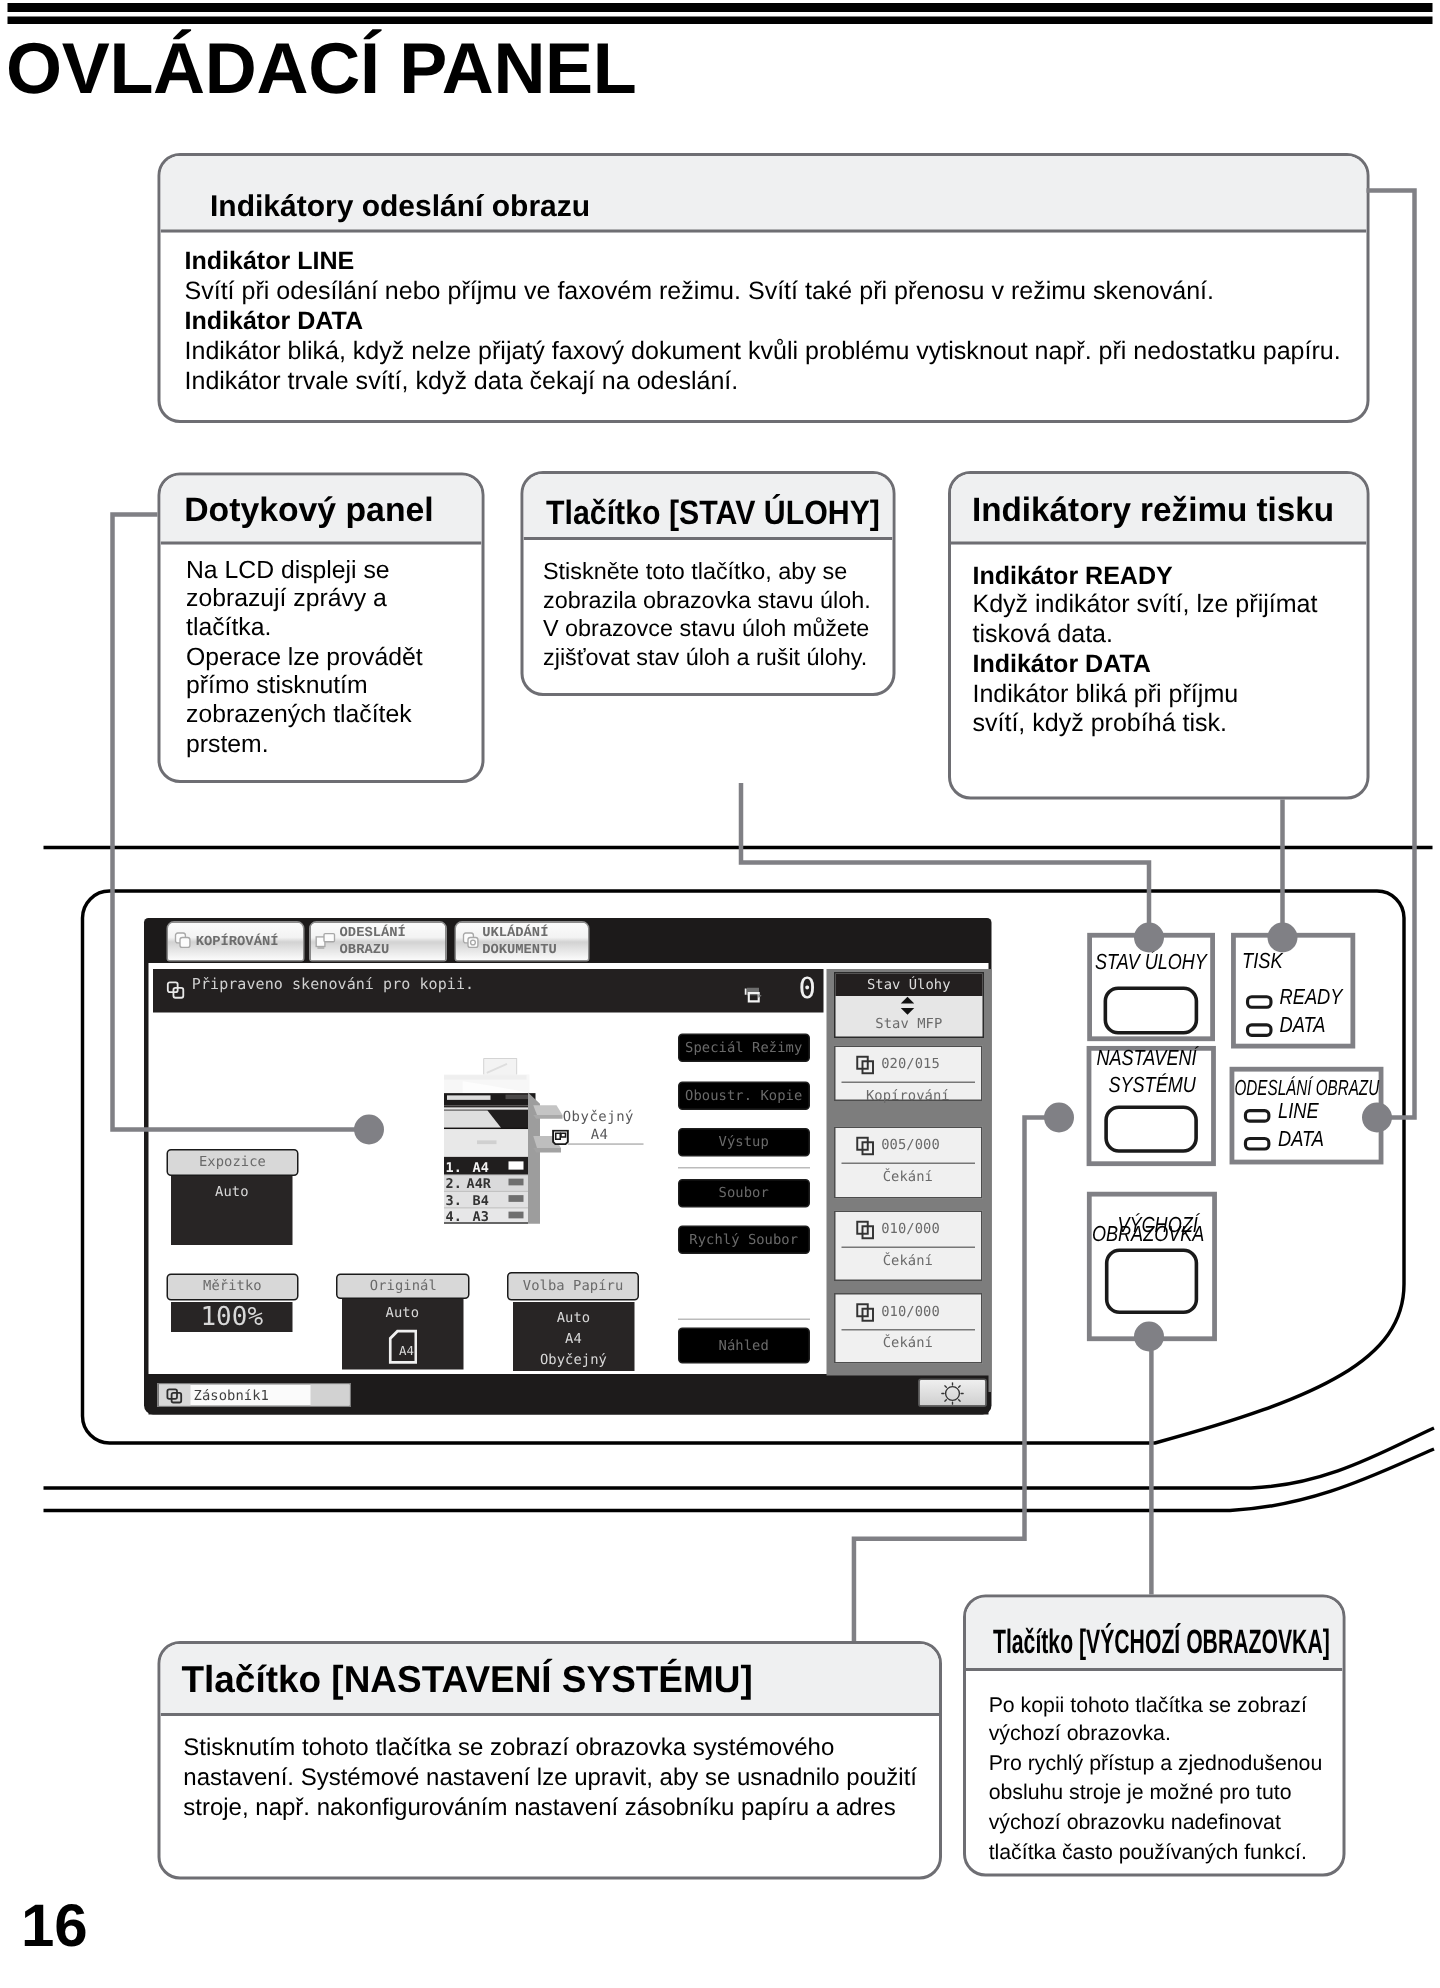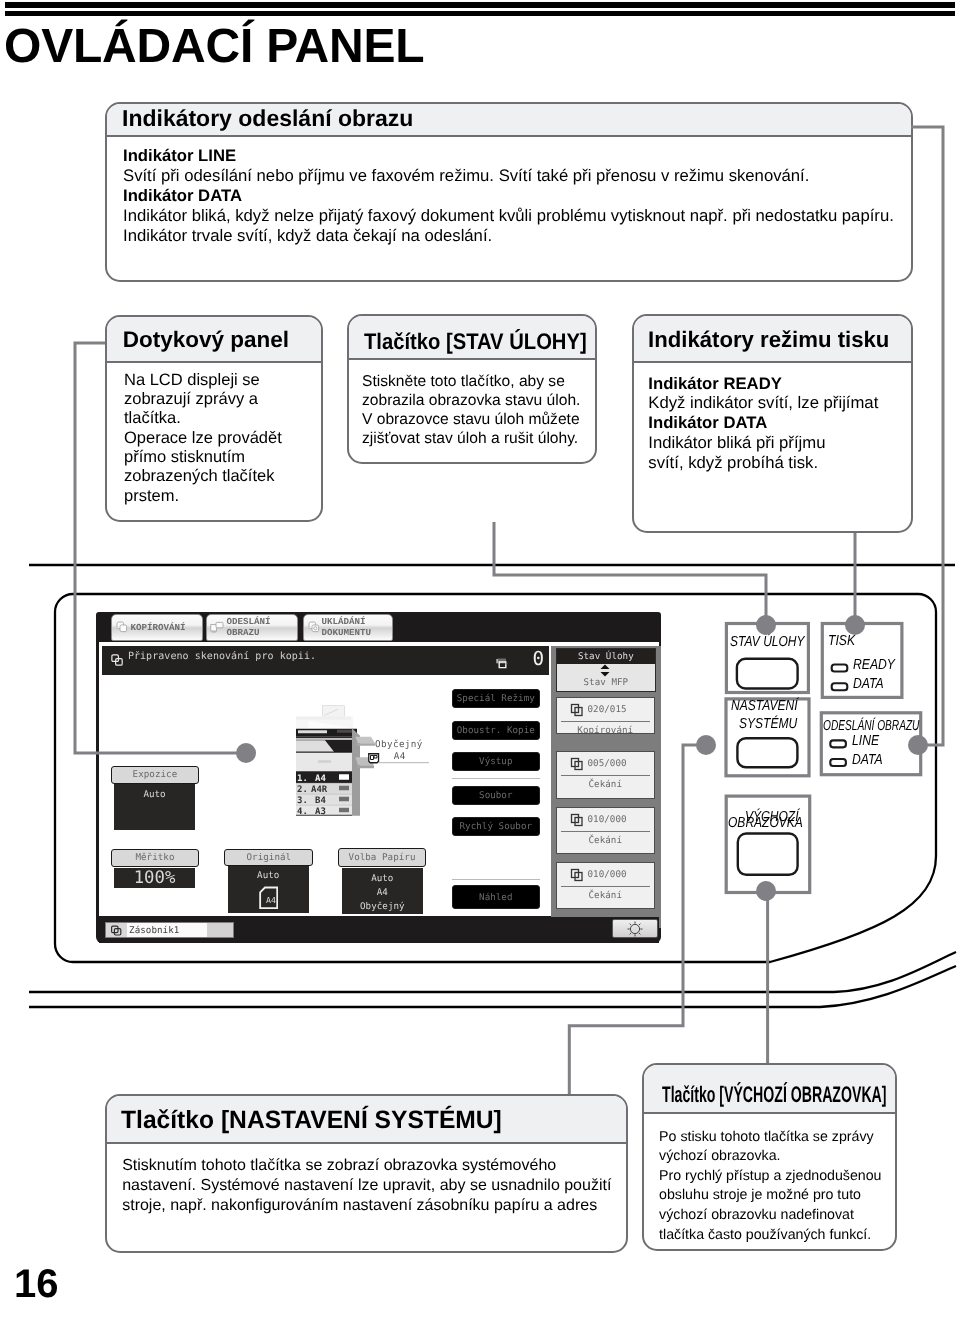--- a/index.html
+++ b/index.html
@@ -72,21 +72,21 @@
 
     <path d="M855,533 V625"></path>
 
     <path d="M569.3,1094 V1025.8 H683 V745 H706"></path>
 
     <path d="M767.6,1063 V891"></path>
   </g>
 </svg>
 
 <div class="cbox" id="box1" style="left:105px;top:102px;width:808px;height:180px;">
-  <div class="hd" style="height:33px;padding-left:15px;padding-bottom:5.5px;font-size:23px;">Indikátory odeslání obrazu</div>
+  <div class="hd" style="height:51px;padding-left:33px;padding-bottom:5.5px;font-size:20px;">Indikátory odeslání obrazu</div>
   <div class="bd" style="padding:9px 0 0 16px;font-size:16.7px;line-height:20px;">
     <div class="bl">Indikátor LINE</div>
     <div>Svítí při odesílání nebo příjmu ve faxovém režimu. Svítí také při přenosu v režimu skenování.</div>
     <div class="bl">Indikátor DATA</div>
     <div>Indikátor bliká, když nelze přijatý faxový dokument kvůli problému vytisknout např. při nedostatku papíru.</div>
     <div>Indikátor trvale svítí, když data čekají na odeslání.</div>
   </div>
 </div>
 
 <div class="cbox" id="box2" style="left:105px;top:315px;width:218px;height:207px;">
@@ -114,20 +114,21 @@
   </div>
 </div>
 
 <div class="cbox" id="box4" style="left:632px;top:314px;width:281px;height:219px;">
   <div class="hd" style="height:47.2px;padding-left:14.3px;padding-bottom:9.4px;font-size:22.5px;">
     <span style="display:inline-block;transform:scaleX(0.985);transform-origin:left bottom;white-space:nowrap;">Indikátory režimu tisku</span>
     </div>
   <div class="bd" style="padding:10.5px 0 0 14.3px;font-size:16.7px;line-height:19.75px;">
     <div class="bl">Indikátor READY</div>
     <div>Když indikátor svítí, lze přijímat</div>
+    <div>tisková data.</div>
     <div class="bl">Indikátor DATA</div>
     <div>Indikátor bliká při příjmu</div>
     <div>svítí, když probíhá tisk.</div>
   </div>
 </div>
 
 <div class="cbox" id="box5" style="left:105px;top:1094px;width:523px;height:159px;">
   <div class="hd" style="height:47.6px;padding-left:14px;padding-bottom:8.5px;font-size:25px;">
     <span style="display:inline-block;transform:scaleX(0.985);transform-origin:left bottom;white-space:nowrap;">Tlačítko [NASTAVENÍ SYSTÉMU]</span>
     </div>
@@ -136,21 +137,21 @@
     <div>nastavení. Systémové nastavení lze upravit, aby se usnadnilo použití</div>
     <div>stroje, např. nakonfigurováním nastavení zásobníku papíru a adres</div>
   </div>
 </div>
 
 <div class="cbox" id="box6" style="left:642px;top:1063px;width:255px;height:188px;">
   <div class="hd" style="height:49px;padding-left:17.6px;padding-bottom:5.5px;font-size:22.5px;">
     <span style="display:inline-block;transform:scaleX(0.628);transform-origin:left bottom;white-space:nowrap;">Tlačítko [VÝCHOZÍ OBRAZOVKA]</span>
   </div>
   <div class="bd" style="padding:13.5px 0 0 15.1px;font-size:14.2px;line-height:19.65px;">
-    <div>Po stisku tohoto tlačítka se zprávy</div>
+    <div>Po kopii tohoto tlačítka se zobrazí</div>
     <div>výchozí obrazovka.</div>
     <div>Pro rychlý přístup a zjednodušenou</div>
     <div>obsluhu stroje je možné pro tuto</div>
     <div>výchozí obrazovku nadefinovat</div>
     <div>tlačítka často používaných funkcí.</div>
   </div>
 </div>
 
 <svg class="abs" id="panelart" width="960" height="1325" style="left:0;top:0;">
   <g fill="none" stroke="#000" stroke-width="2.3">

